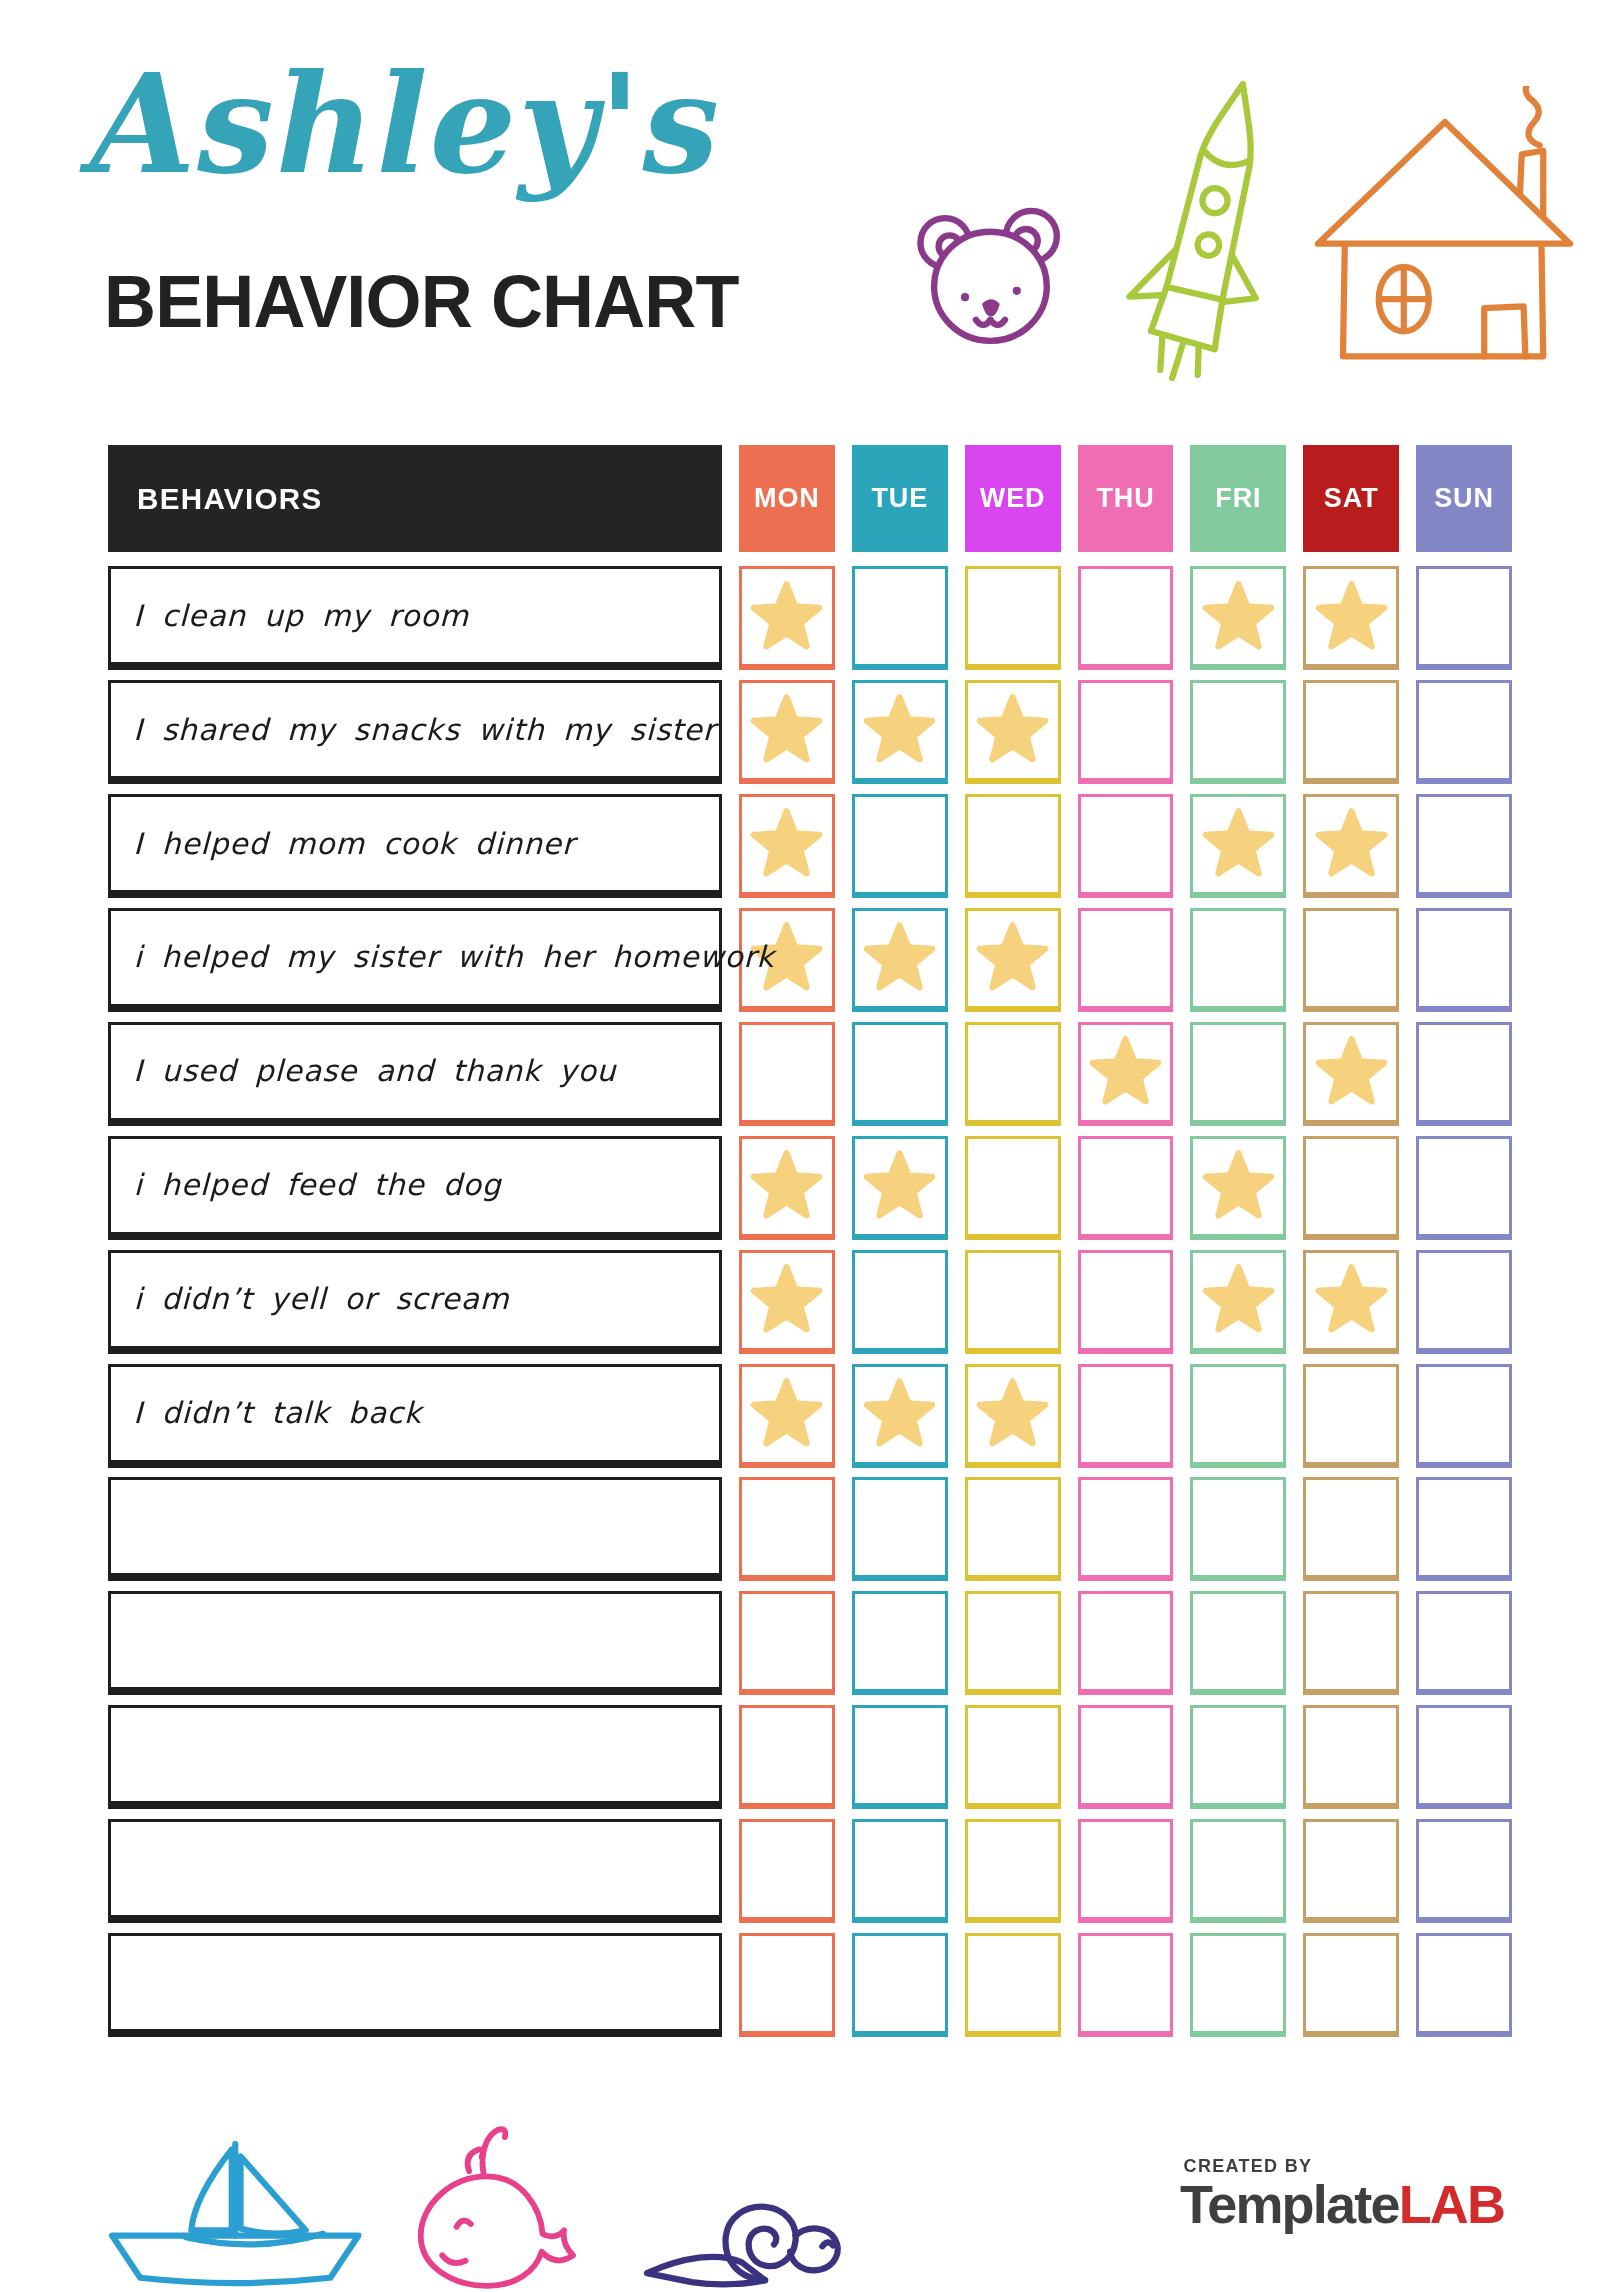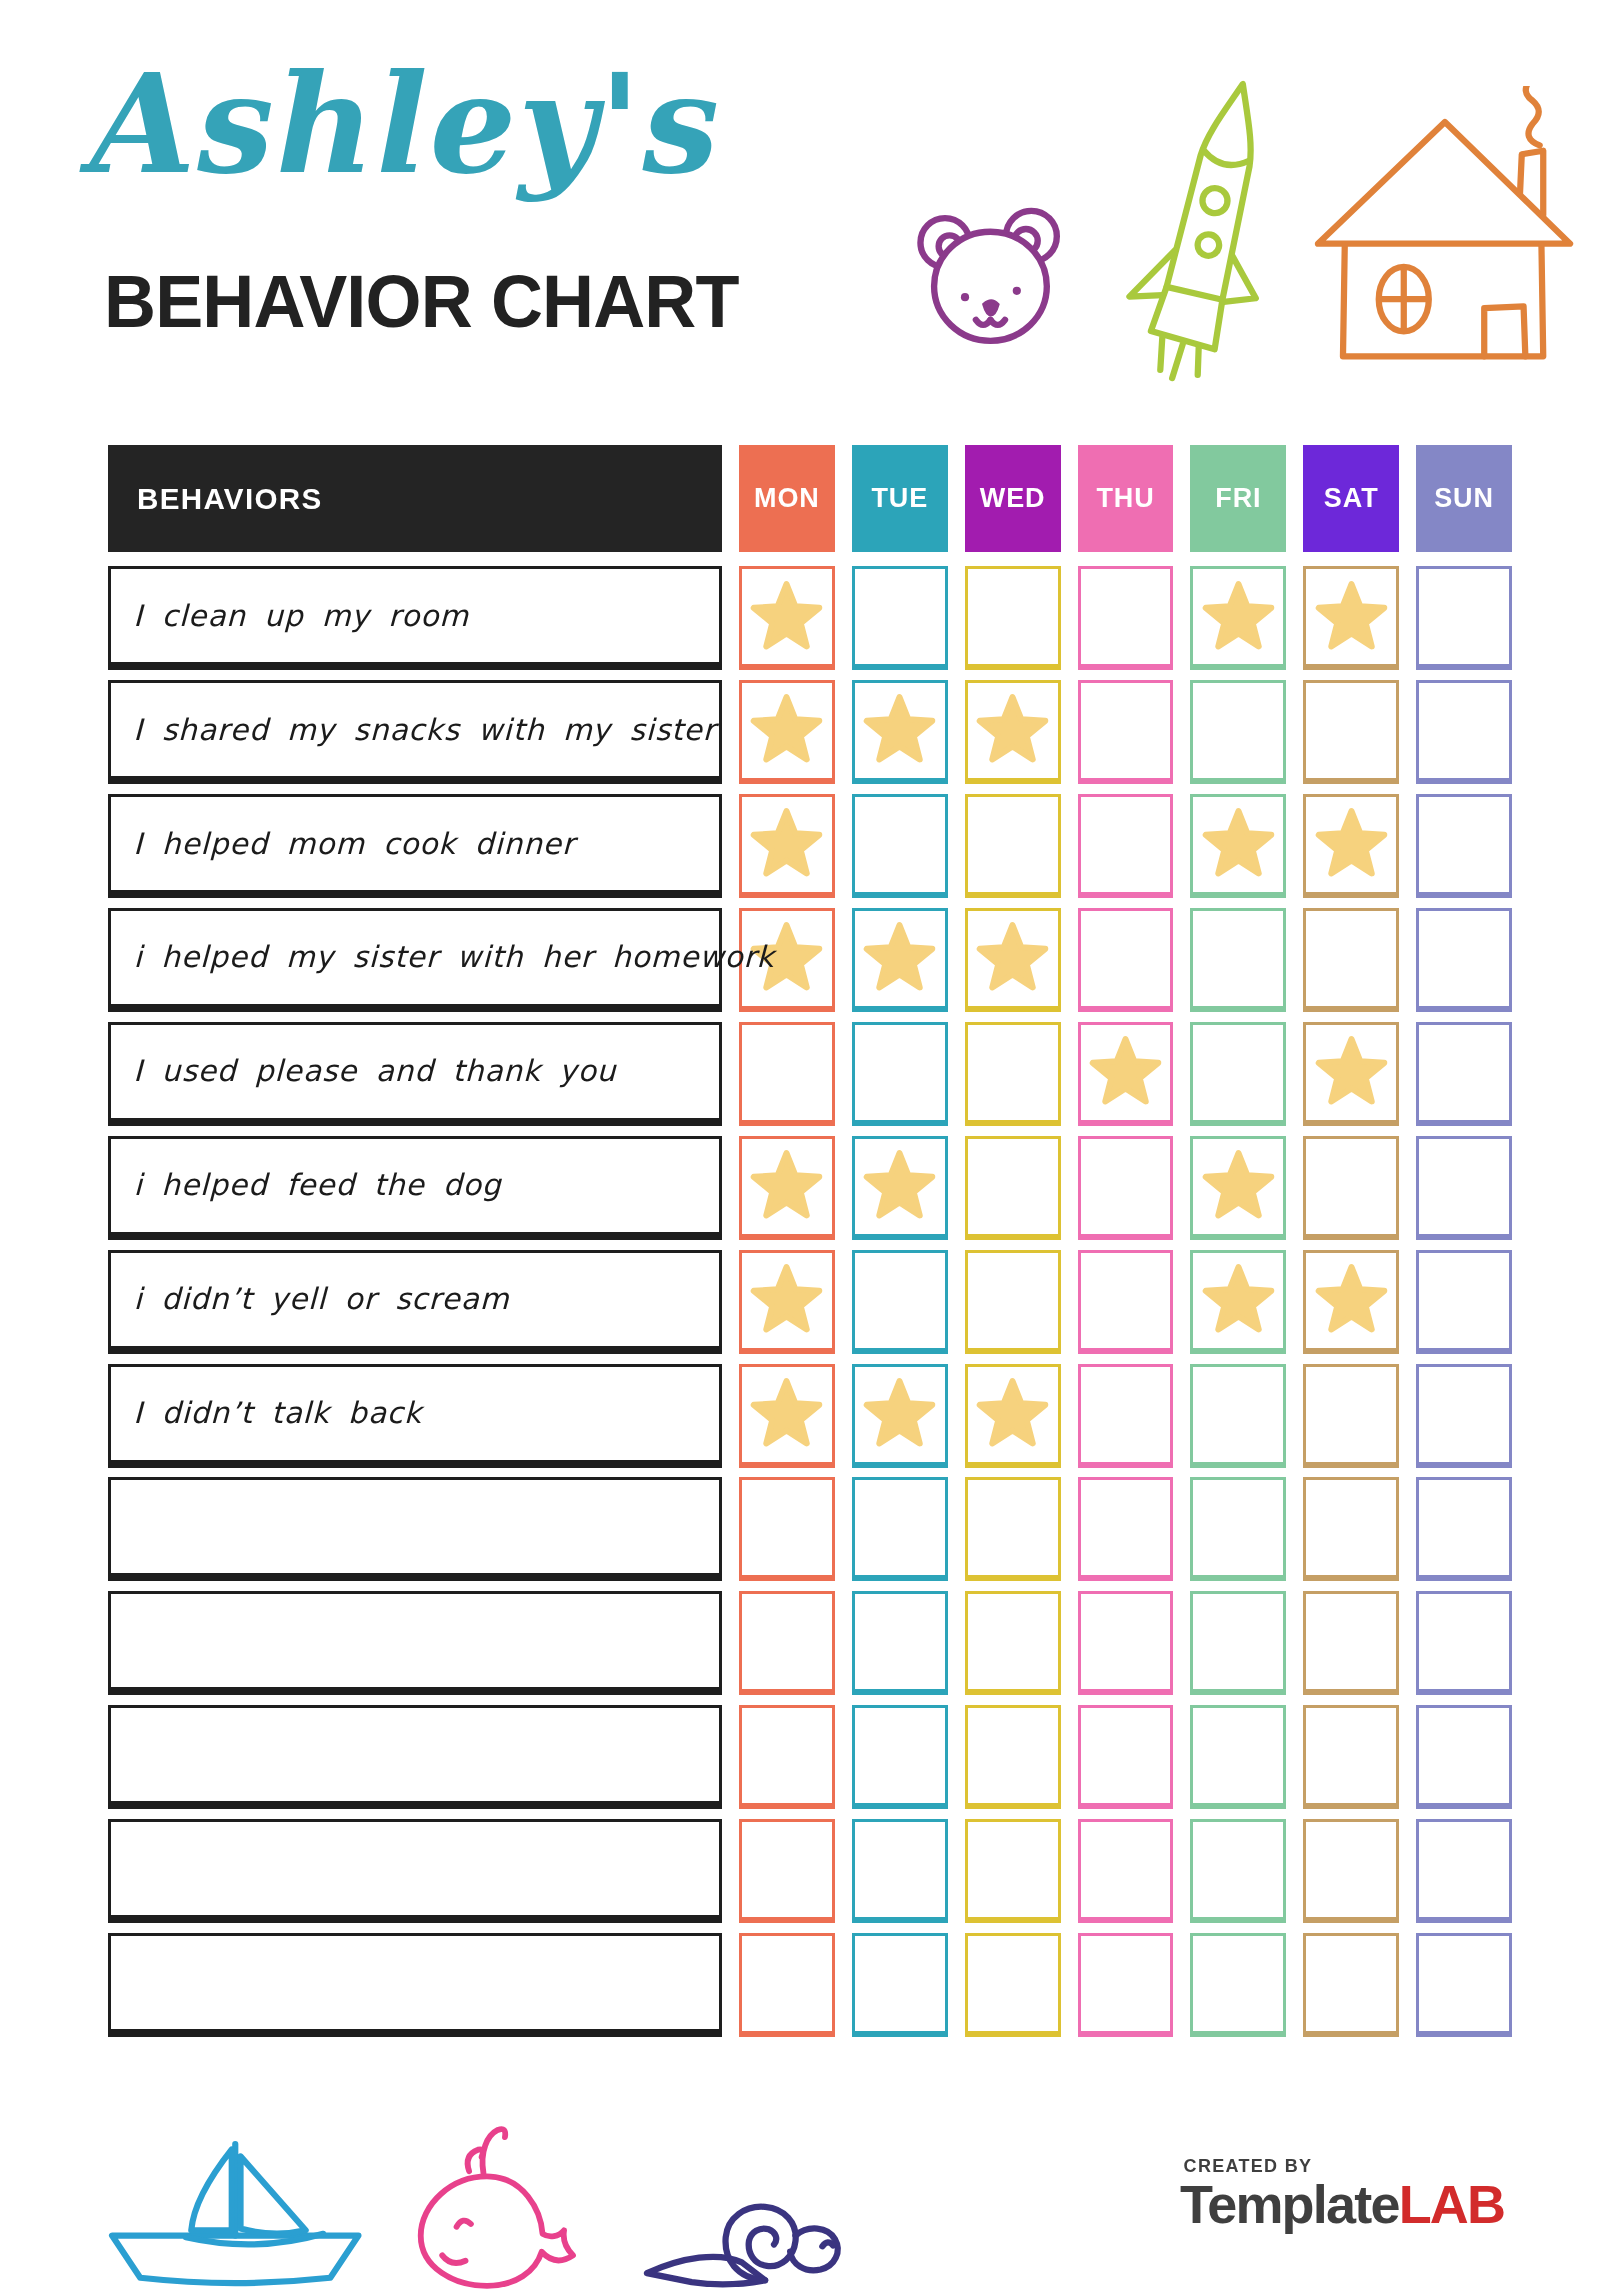--- a/index.html
+++ b/index.html
@@ -117,24 +117,24 @@
     <path d="M258,66 q-20,-8 -8,-24 q14,-14 0,-26 q-14,-10 -2,-24"></path>
   </svg>
 </div>
 
 <div class="chart">
   <div class="chart-header-row">
     <div class="behaviors-header">BEHAVIORS</div>
 
   <div class="day-header" style="background: rgb(237, 111, 82);">MON</div>
       <div class="day-header" style="background: rgb(44, 164, 185);">TUE</div>
-      <div class="day-header" style="background: #a21caf;">WED</div>
+      <div class="day-header" style="background: #d946ef;">WED</div>
       <div class="day-header" style="background: rgb(239, 110, 178);">THU</div>
       <div class="day-header" style="background: rgb(130, 201, 158);">FRI</div>
-      <div class="day-header" style="background: #6d28d9;">SAT</div>
+      <div class="day-header" style="background: #b91c1c;">SAT</div>
       <div class="day-header" style="background: rgb(132, 135, 198);">SUN</div>
     </div>
   <div>
 
   <div class="chart-row">
         <div class="behavior-box">
           <span class="behavior-text">I clean up my room</span>
         </div>
         <div class="day-cell" style="border-color: rgb(237, 111, 82);">
           <svg class="star" viewBox="0 0 100 96">

